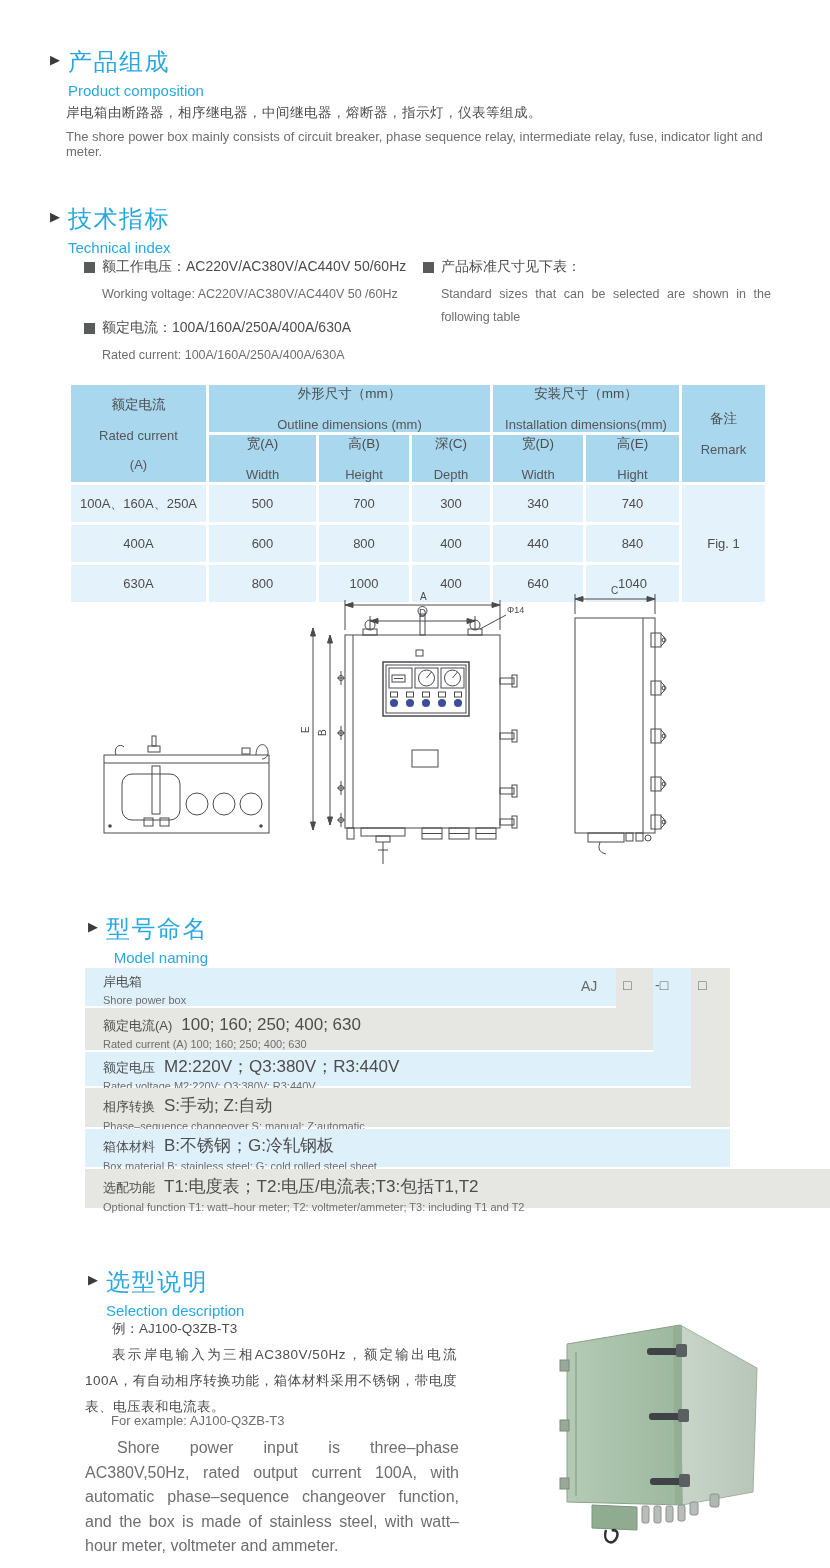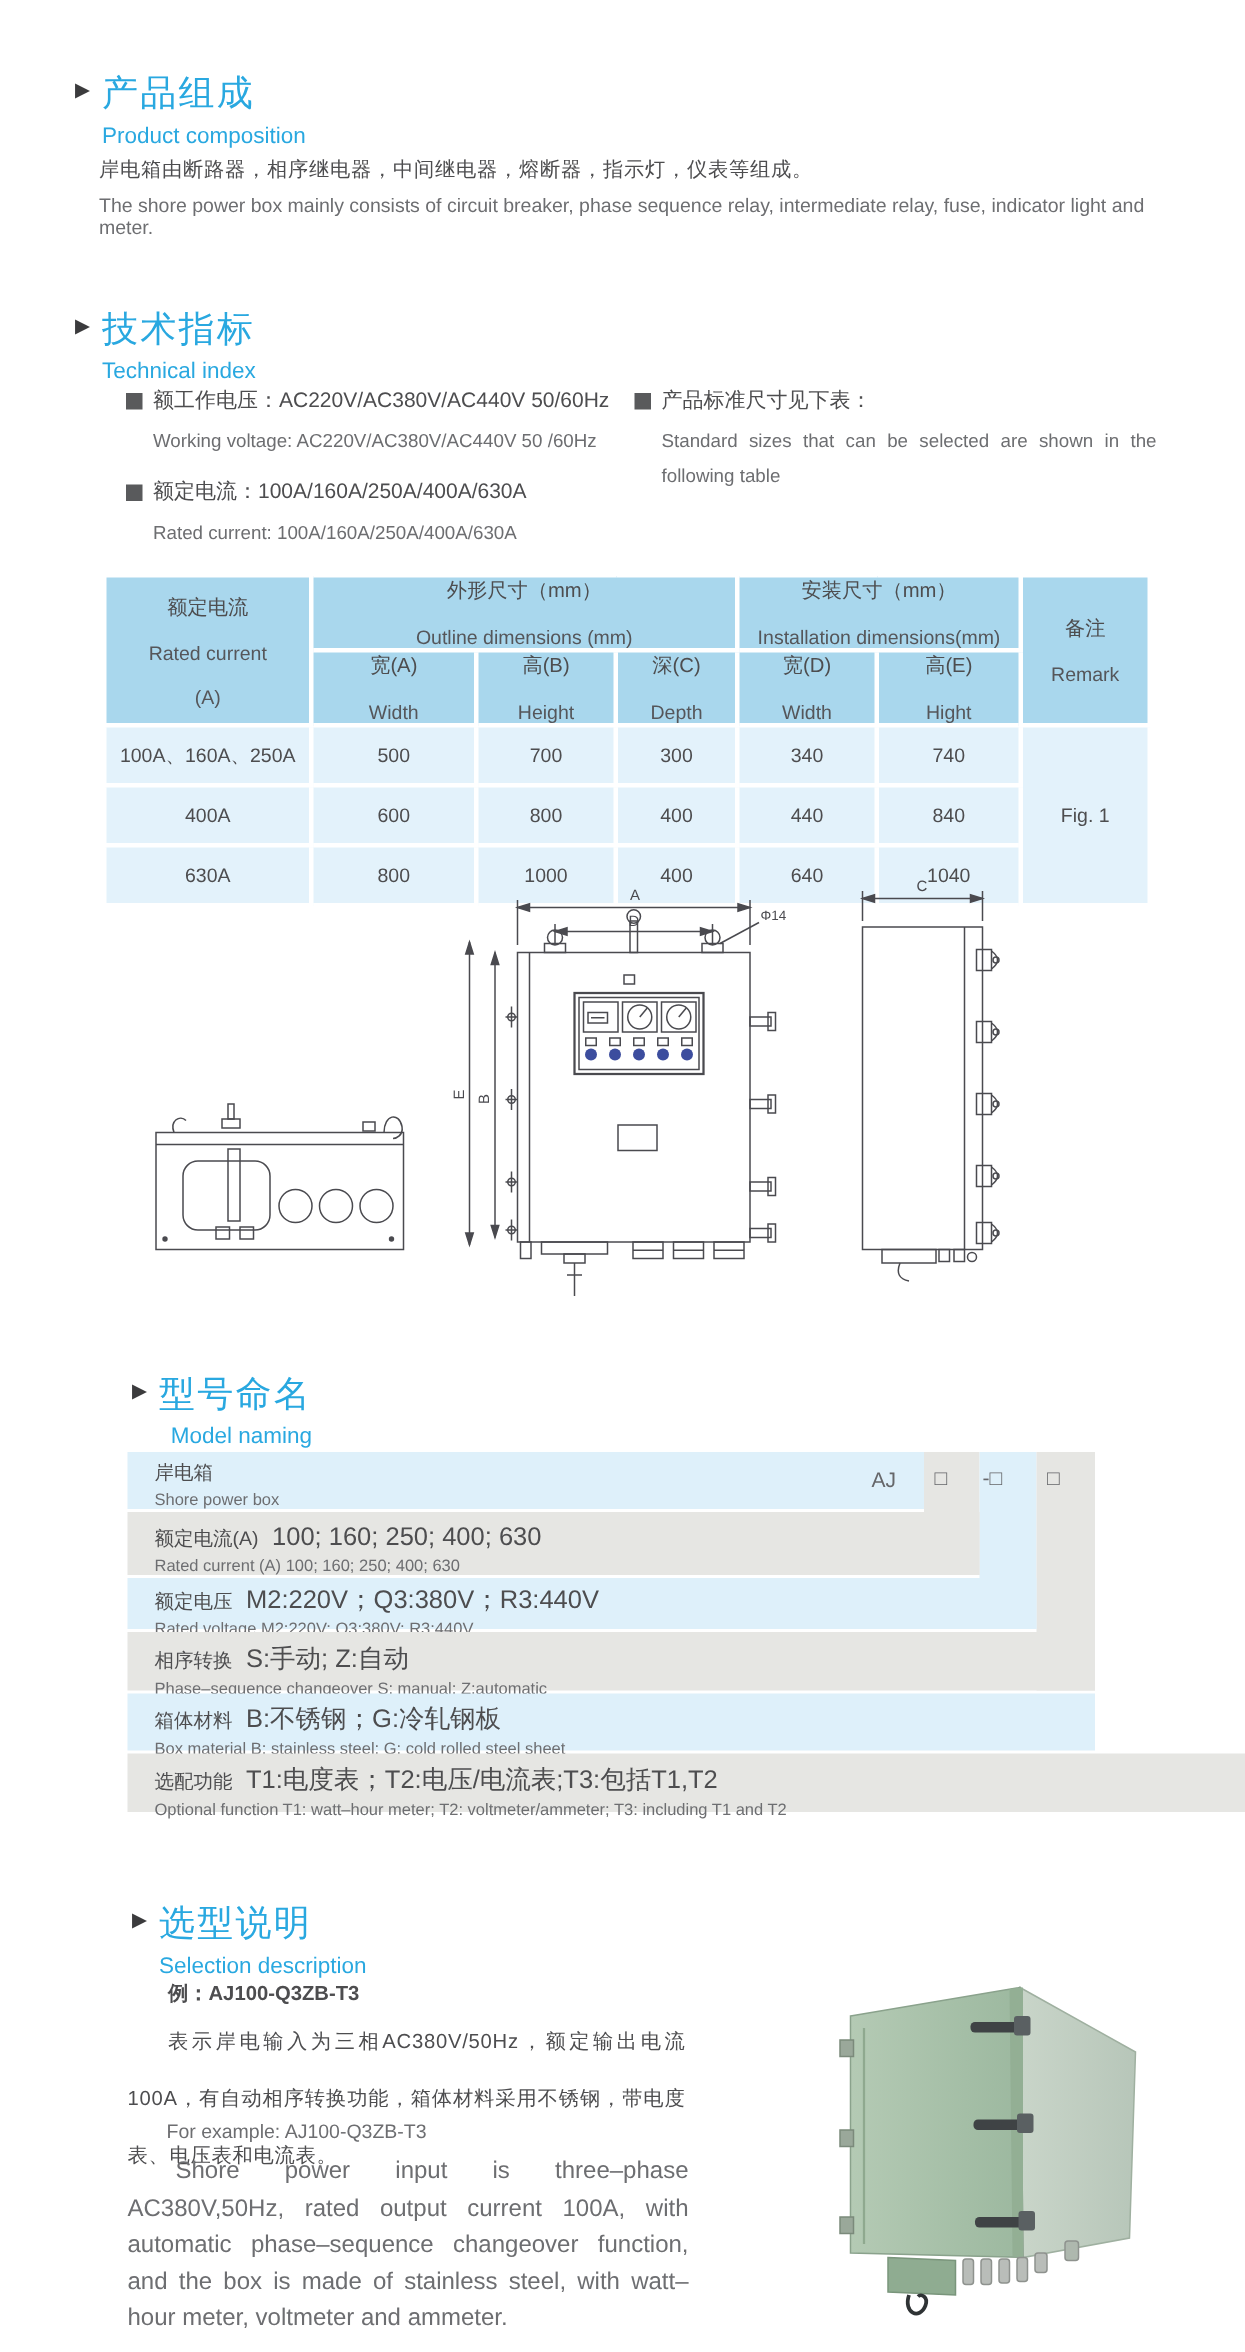--- a/index.html
+++ b/index.html
@@ -31,21 +31,21 @@
   .m-row{position:absolute;left:85px;box-sizing:border-box;padding:5px 0 0 18px;}
   .m-blue{background:#def0fa;}
   .m-gray{background:#e6e6e3;}
   .band{position:absolute;}
   .m-zh{font-size:13px;color:#4d4d4f;}
   .m-opts{font-size:17px;color:#4d4d4f;margin-left:9px;}
   .m-en{font-size:11px;color:#6d6e71;margin-top:3px;}
   .code{position:absolute;font-size:14px;color:#66676a;}
   
   .sel-line{position:absolute;font-size:13.5px;color:#4d4d4f;}
-  .sel-zh{position:absolute;font-size:13.5px;color:#4d4d4f;line-height:38px;text-align:justify;text-indent:2em;letter-spacing:.5px;}
+  .sel-zh{position:absolute;font-size:13.5px;color:#4d4d4f;line-height:26px;text-align:justify;text-indent:2em;letter-spacing:.5px;}
   .sel-en-line{position:absolute;font-size:13px;color:#6d6e71;}
   .sel-en{position:absolute;font-size:16px;color:#6d6e71;line-height:24.5px;text-align:justify;text-indent:2em;}
   .ind{ text-indent:2em;}
   svg text{font-family:"Liberation Sans","DejaVu Sans",sans-serif;}
 </style>
 </head>
 <body>
 
 <div class="page">
 
@@ -381,21 +381,21 @@
   <span class="code" style="left:698px;top:977px;">□</span>
 
   <div class="sec-title" style="left:88px;top:1266px;">
     <span class="tri">▶</span>
     <div>
       <div class="st-zh">选型说明</div>
       <div class="st-en">Selection description</div>
     </div>
   </div>
 
-  <div class="sel-line ind" style="left:85px;top:1320px;width:372px;font-weight:bold;">例：AJ100-Q3ZB-T3</div>
+  <div class="sel-line ind" style="left:85px;top:1320px;width:372px;">例：AJ100-Q3ZB-T3</div>
   <div class="sel-zh" style="left:85px;top:1342px;width:372px;">表示岸电输入为三相AC380V/50Hz，额定输出电流100A，有自动相序转换功能，箱体材料采用不锈钢，带电度表、电压表和电流表。</div>
   <div class="sel-en-line ind" style="left:85px;top:1413px;width:374px;">For example: AJ100-Q3ZB-T3</div>
   <div class="sel-en" style="left:85px;top:1436px;width:374px;">Shore power input is three–phase AC380V,50Hz, rated output current 100A, with automatic phase–sequence changeover function, and the box is made of stainless steel, with watt–hour meter, voltmeter and ammeter.</div>
 
   <svg class="abs" style="left:530px;top:1292px;" width="300" height="276" viewBox="0 0 300 276">
     <defs>
       <linearGradient id="gFront" x1="0" y1="0" x2="1" y2="0">
         <stop offset="0" stop-color="#b4cab4"></stop>
           <stop offset="1" stop-color="#9cb89f"></stop>
       </linearGradient>

